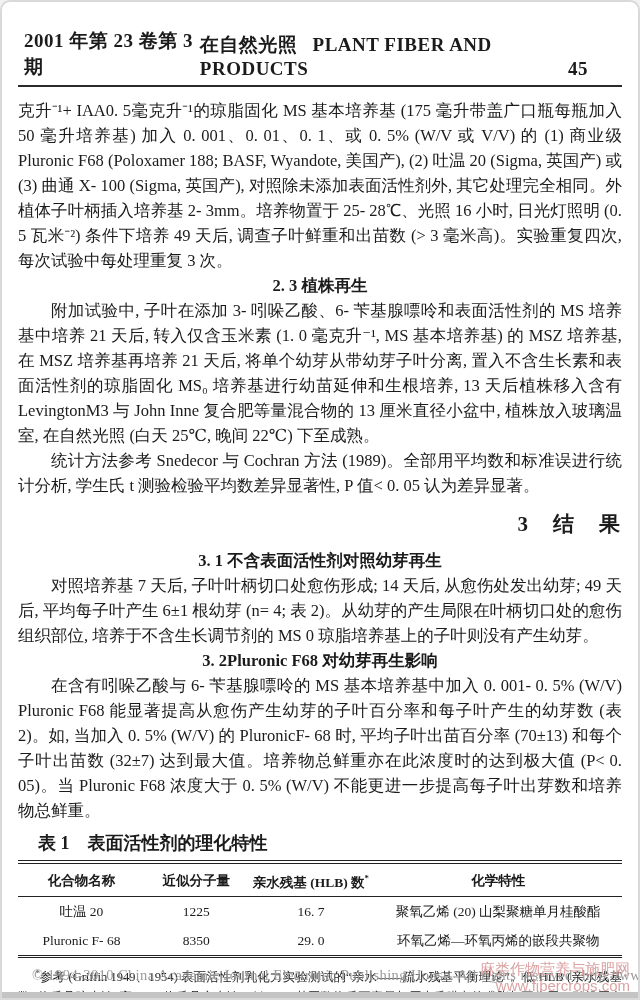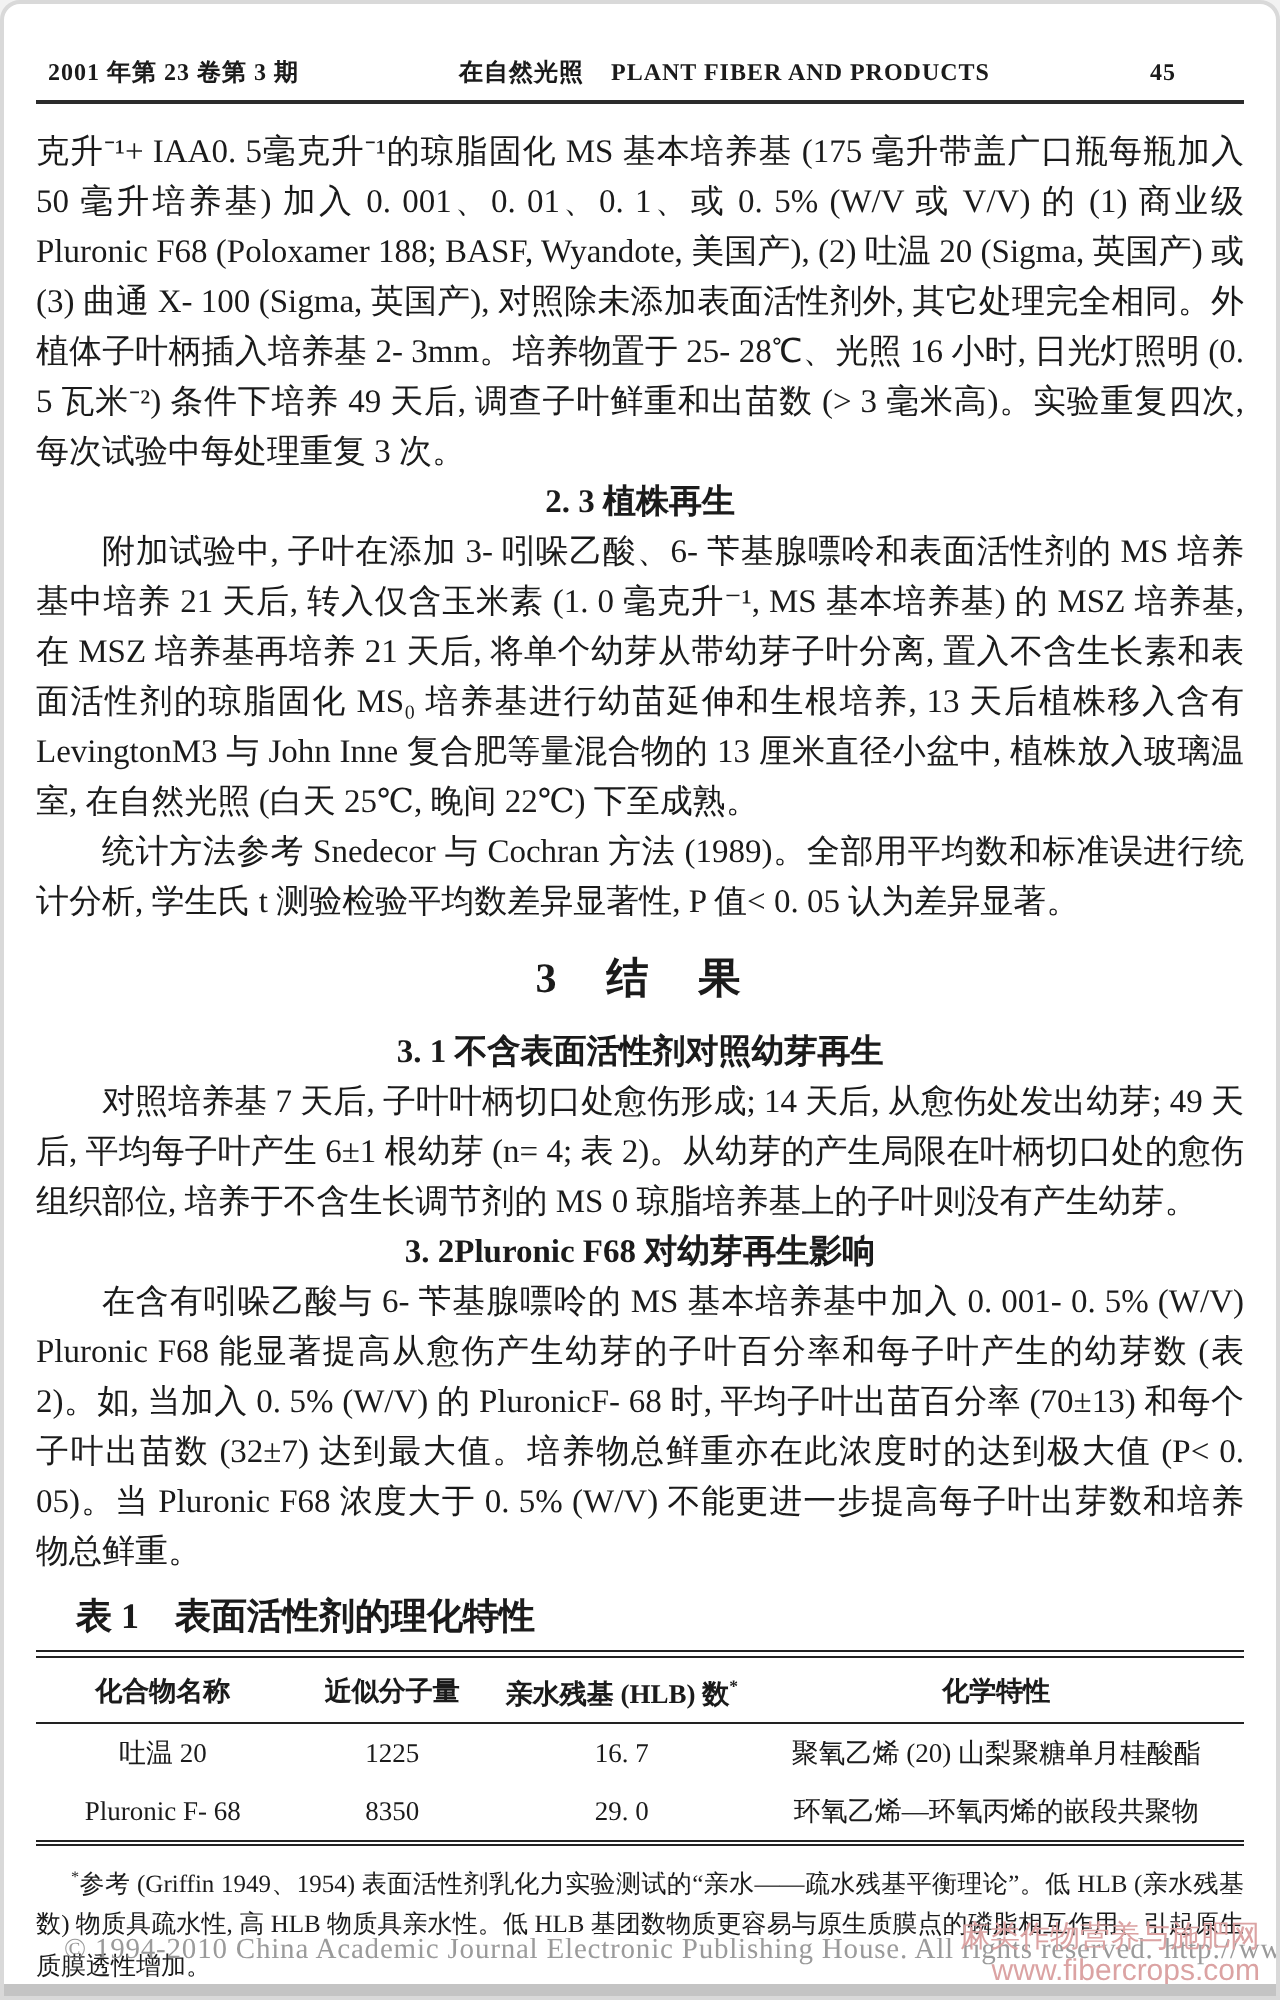--- a/index.html
+++ b/index.html
@@ -14,36 +14,36 @@
     background:#ffffff;
     border:2px solid #d9d9d9;
     border-radius:10px 10px 0 0;
     overflow:hidden;
     color:#1b1b1b;
   }
   .inner { padding:26px 16px 0 16px; }
 
   
   .pg-header {
-    display:flex; justify-content:space-between; align-items:center;
-    font-size:12px; font-weight:bold; letter-spacing:0.5px;
+    display:flex; justify-content:space-between; align-items:flex-end;
+    font-size:19px; font-weight:bold; letter-spacing:0.5px;
     padding:0 4px 0 6px;
   }
   .jr-en { margin-left:10px; font-weight:bold; }
   .pg-num { margin-right:30px; }
   .rule { border-bottom:2px solid #2b2b2b; margin-top:5px; }
 
   
   main { margin-top:11px; font-size:16.5px; line-height:25px; text-align:justify; }
   p.noindent { text-indent:0;font-family:Liberation Serif, serif; }
   p.indent  { text-indent:2em; }
   h4.sec { font-size:16.5px; font-weight:bold; line-height:25px; text-align:center; }
   h2.big {
     font-size:21px; font-weight:bold; line-height:26px;
-    margin:13px 0 11px 0; letter-spacing:2px; text-align:center;
+    margin:13px 0 11px 0; letter-spacing:2px; text-align:right;
   }
 
   
   .tbl-caption { font-size:18px; font-weight:bold; margin:8px 0 4px 20px; }
   table.t1 {
     width:100%; border-collapse:collapse; table-layout:fixed;
     font-size:13.5px; line-height:17px;
     border-top:4px double #222; border-bottom:3px double #222;
   }
   table.t1 th {

